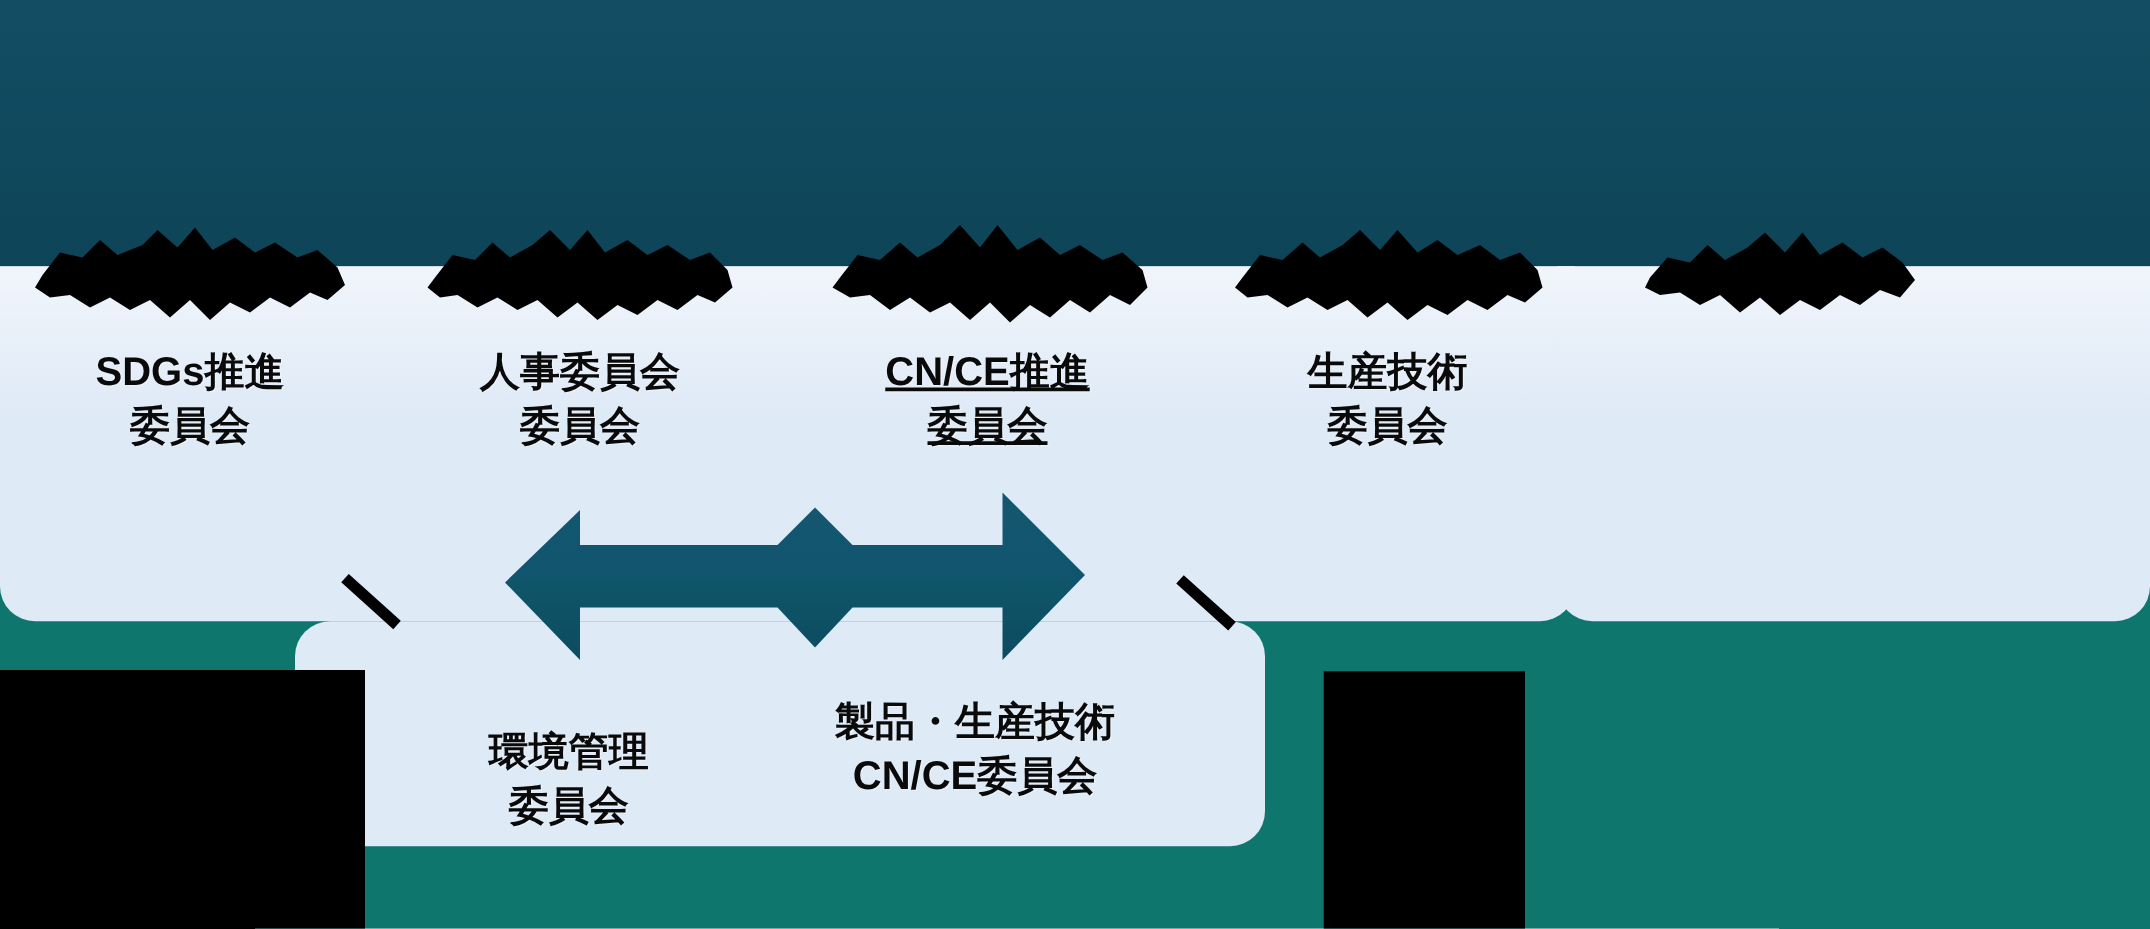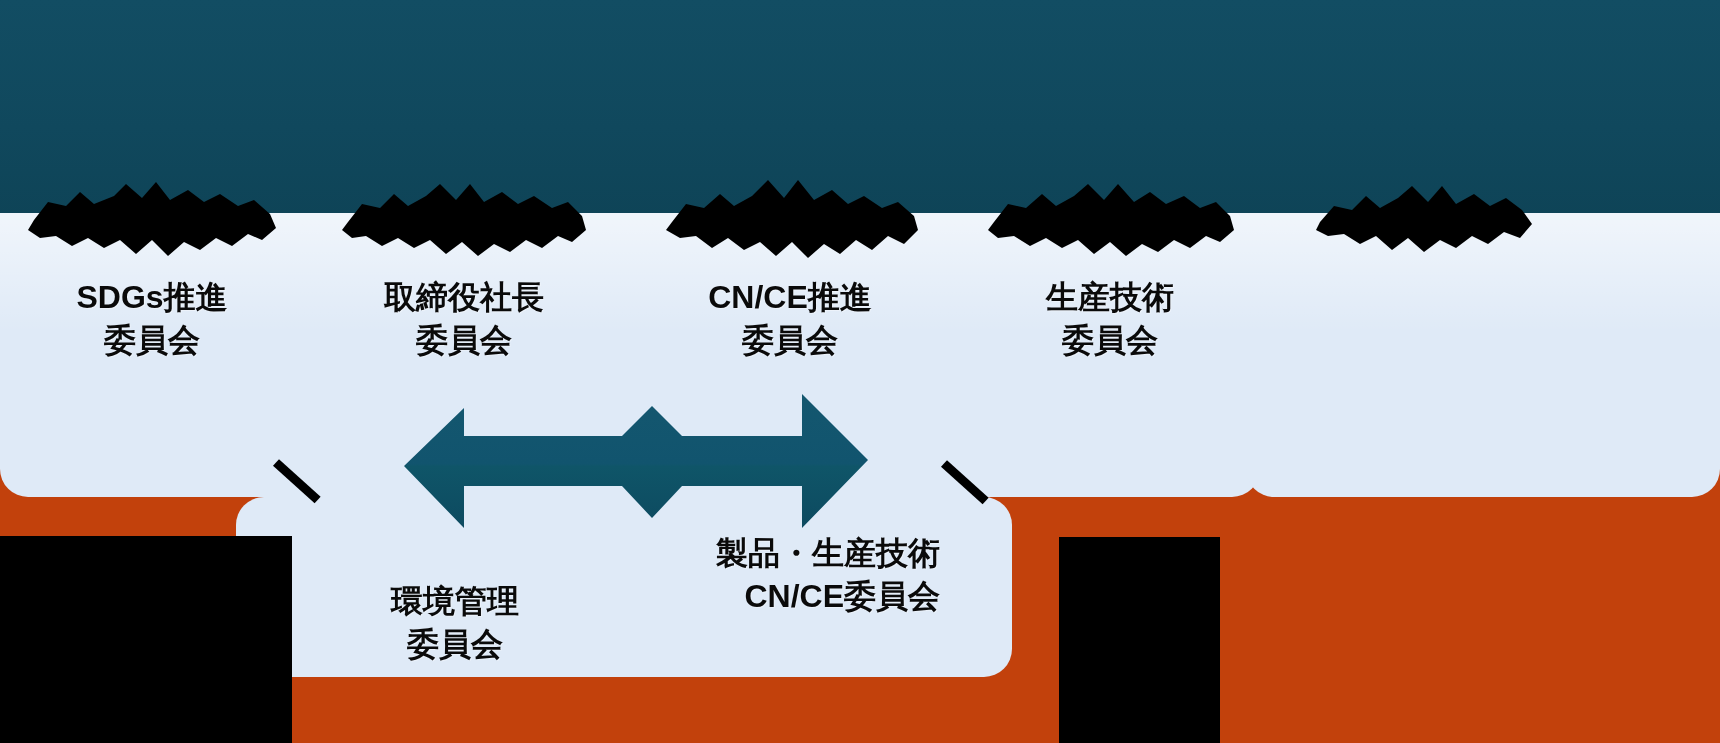--- a/index.html
+++ b/index.html
@@ -8,21 +8,21 @@
     width: 1720px;
     height: 743px;
     background: #ffffff;
     font-family: "Liberation Sans", "DejaVu Sans", sans-serif;
     overflow: hidden;
   }
   #stage {
     position: relative;
     width: 1720px;
     height: 743px;
-    background: #c2410c;
+    background: #0f766e;
   }
 
   
   .header-band {
     position: absolute;
     left: 0; top: 0;
     width: 1720px;
     height: 232px;
     background: linear-gradient(180deg, #124d63 0%, #10485d 55%, #0e4356 100%);
     z-index: 1;
@@ -179,23 +179,23 @@
   </div>
 
   <div class="blob-wrap" style="left:1308px; top:180px; width:230px; height:84px;">
     <svg width="230" height="84" viewBox="0 0 230 84" xmlns="http://www.w3.org/2000/svg" aria-hidden="true">
       <path fill="#000000" d="M12 42 L26 26 L44 30 L58 16 L72 28 L90 18 L104 6 L120 22 L134 6 L148 24 L166 14 L182 26 L198 18 L214 30 L224 44 L212 58 L196 52 L180 64 L164 56 L148 68 L132 60 L116 72 L100 58 L84 70 L68 56 L52 64 L36 54 L20 56 L8 50 Z"></path>
     </svg>
   </div>
 
   <div class="clabel" style="left:20px; top:276px; width:264px;">SDGs推進
 委員会</div>
-  <div class="clabel" style="left:332px; top:276px; width:264px;">取締役社長
-委員会</div>
-  <div class="clabel" style="left:648px; top:276px; width:284px;">CN/CE推進
+  <div class="clabel" style="left:332px; top:276px; width:264px;">人事委員会
+委員会</div>
+  <div class="clabel" style="left:648px; top:276px; width:284px;text-decoration:underline;">CN/CE推進
 委員会</div>
   <div class="clabel" style="left:976px; top:276px; width:268px;">生産技術
 委員会</div>
 
   <div class="arrow-wrap">
     <svg width="464" height="154" viewBox="0 0 464 154" xmlns="http://www.w3.org/2000/svg" aria-hidden="true">
       <defs>
         <linearGradient id="arrGrad" x1="0" y1="0" x2="0" y2="1">
           <stop offset="0%" stop-color="#14576f"></stop>
           <stop offset="52%" stop-color="#11546e"></stop>
@@ -219,16 +219,16 @@
         L 248 130
         L 218 98
         L 60 98
         L 60 140
         Z"></path>
     </svg>
   </div>
 
   <div class="clabel" style="left:330px; top:580px; width:250px;">環境管理
 委員会</div>
-  <div class="clabel" style="left:620px; top:532px; width:320px;text-align:right;">製品・生産技術
+  <div class="clabel" style="left:620px; top:556px; width:320px;">製品・生産技術
 CN/CE委員会</div>
 
 </div>
 
 </body></html>

